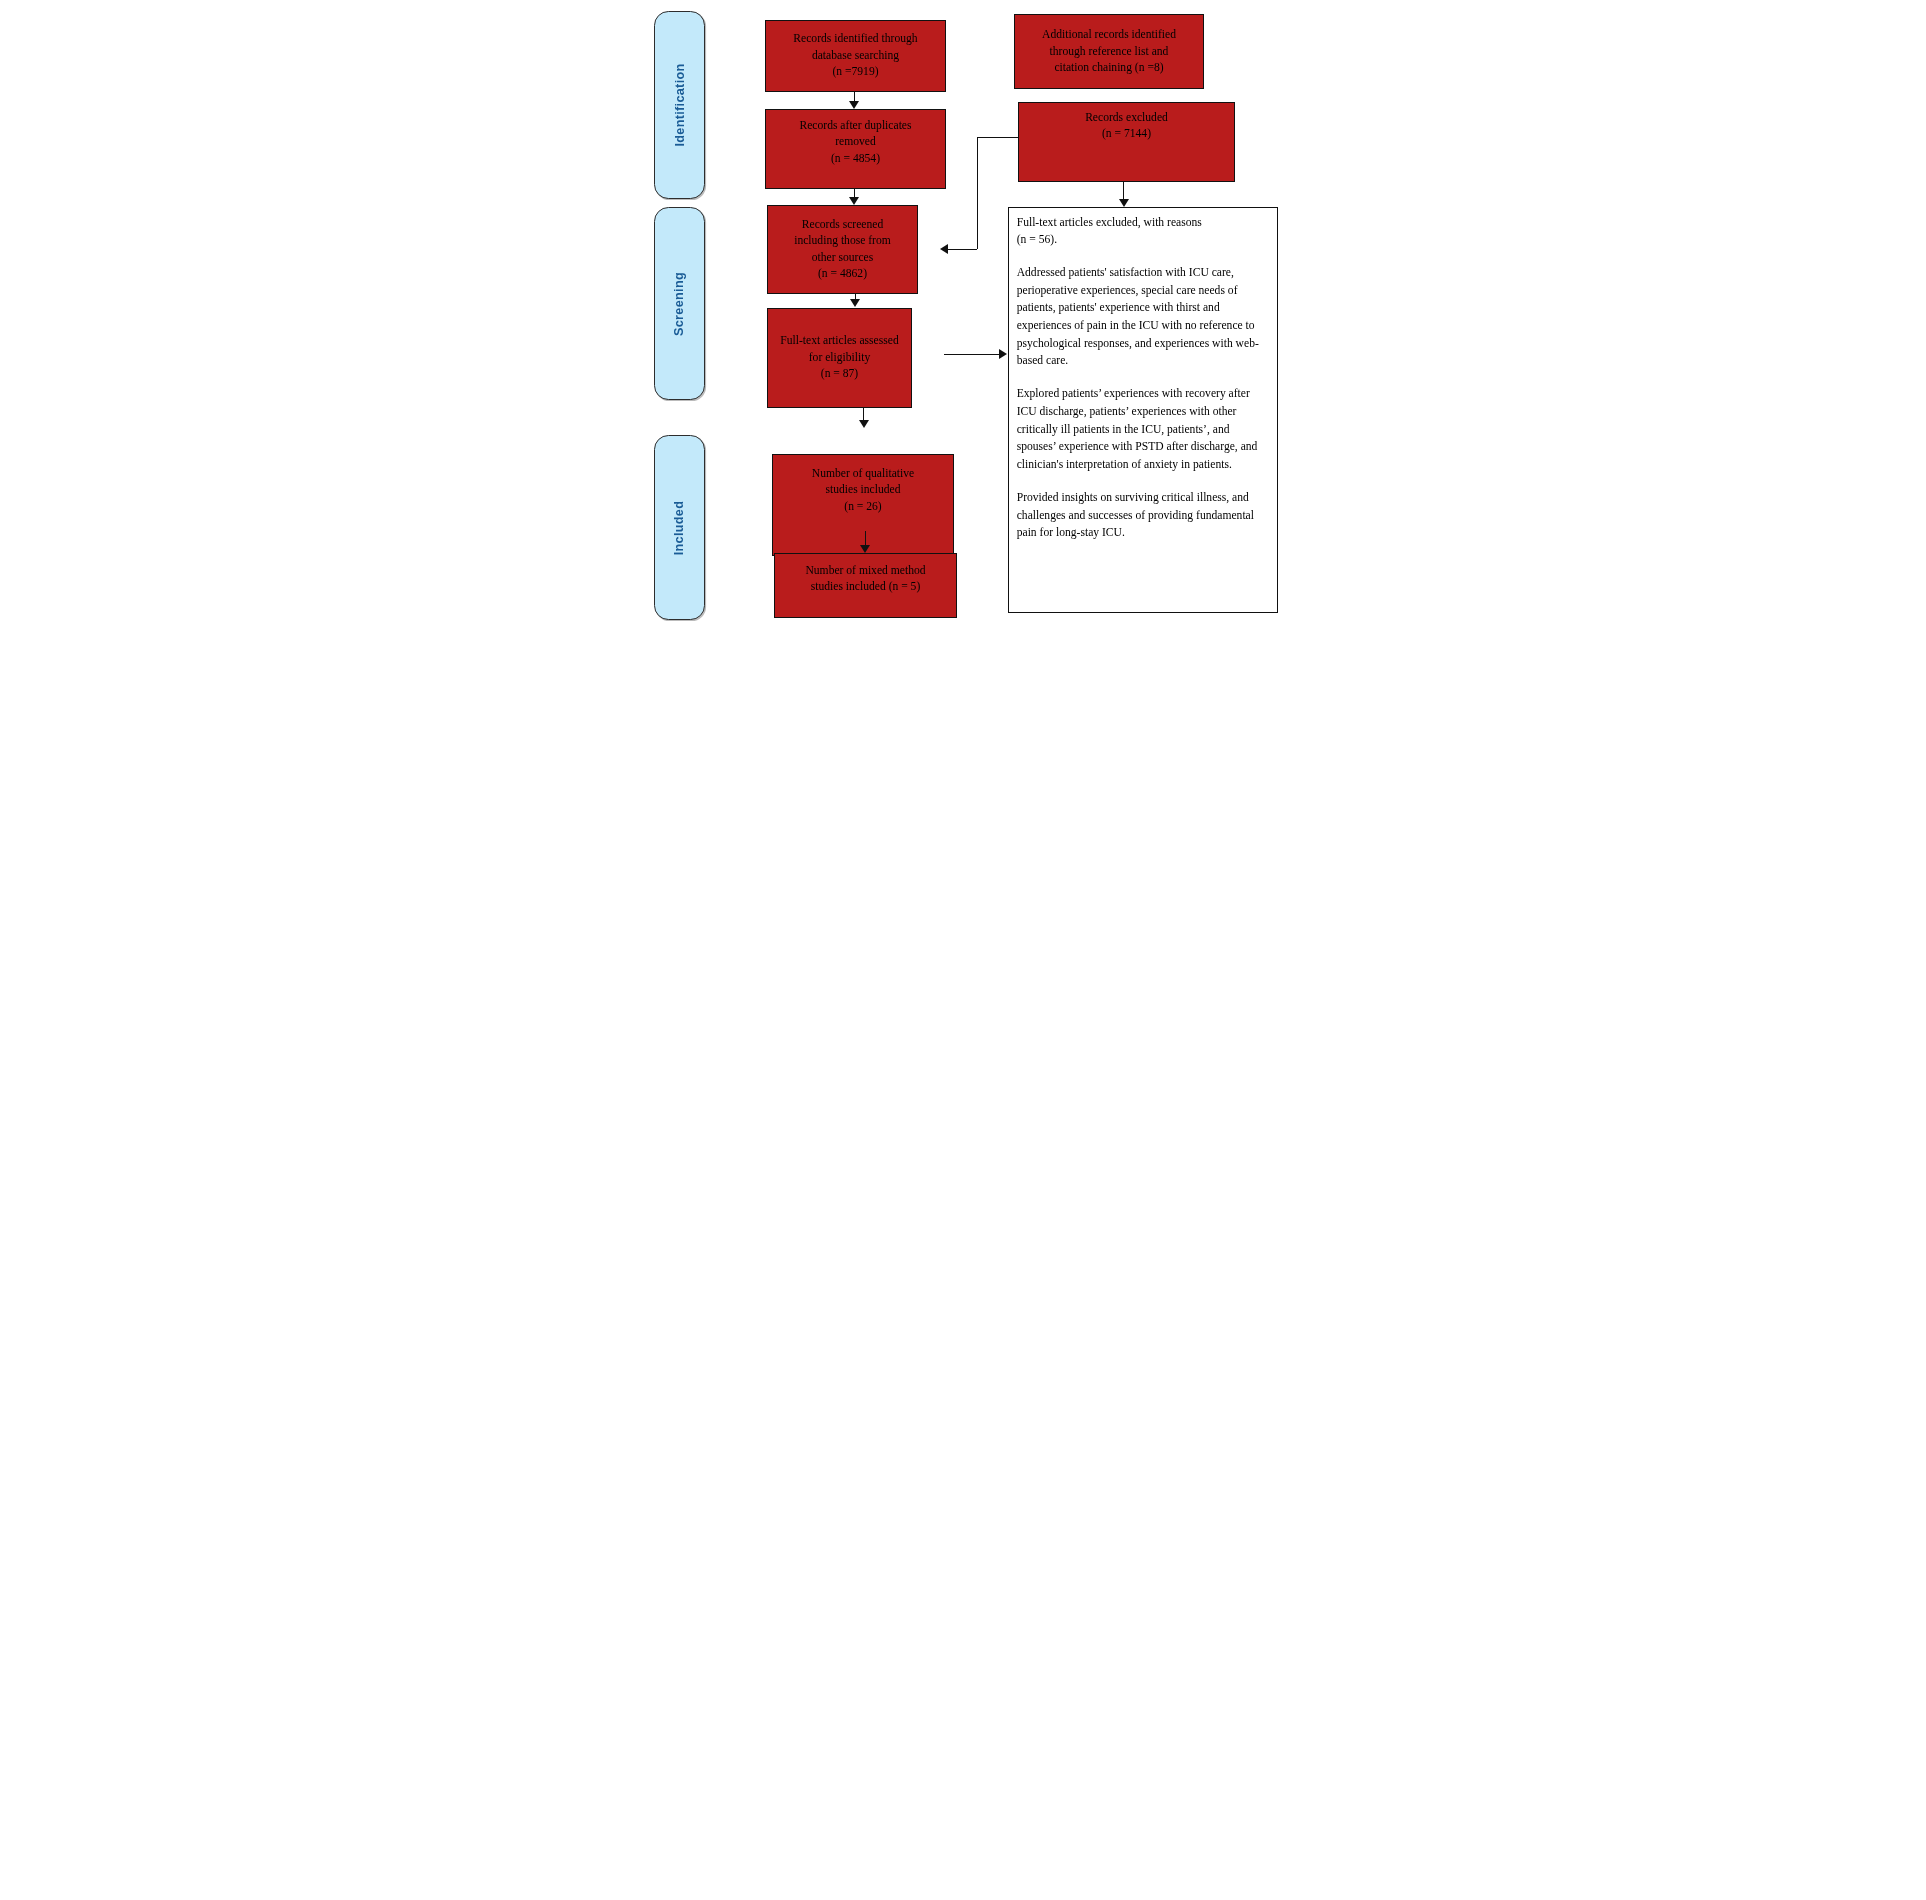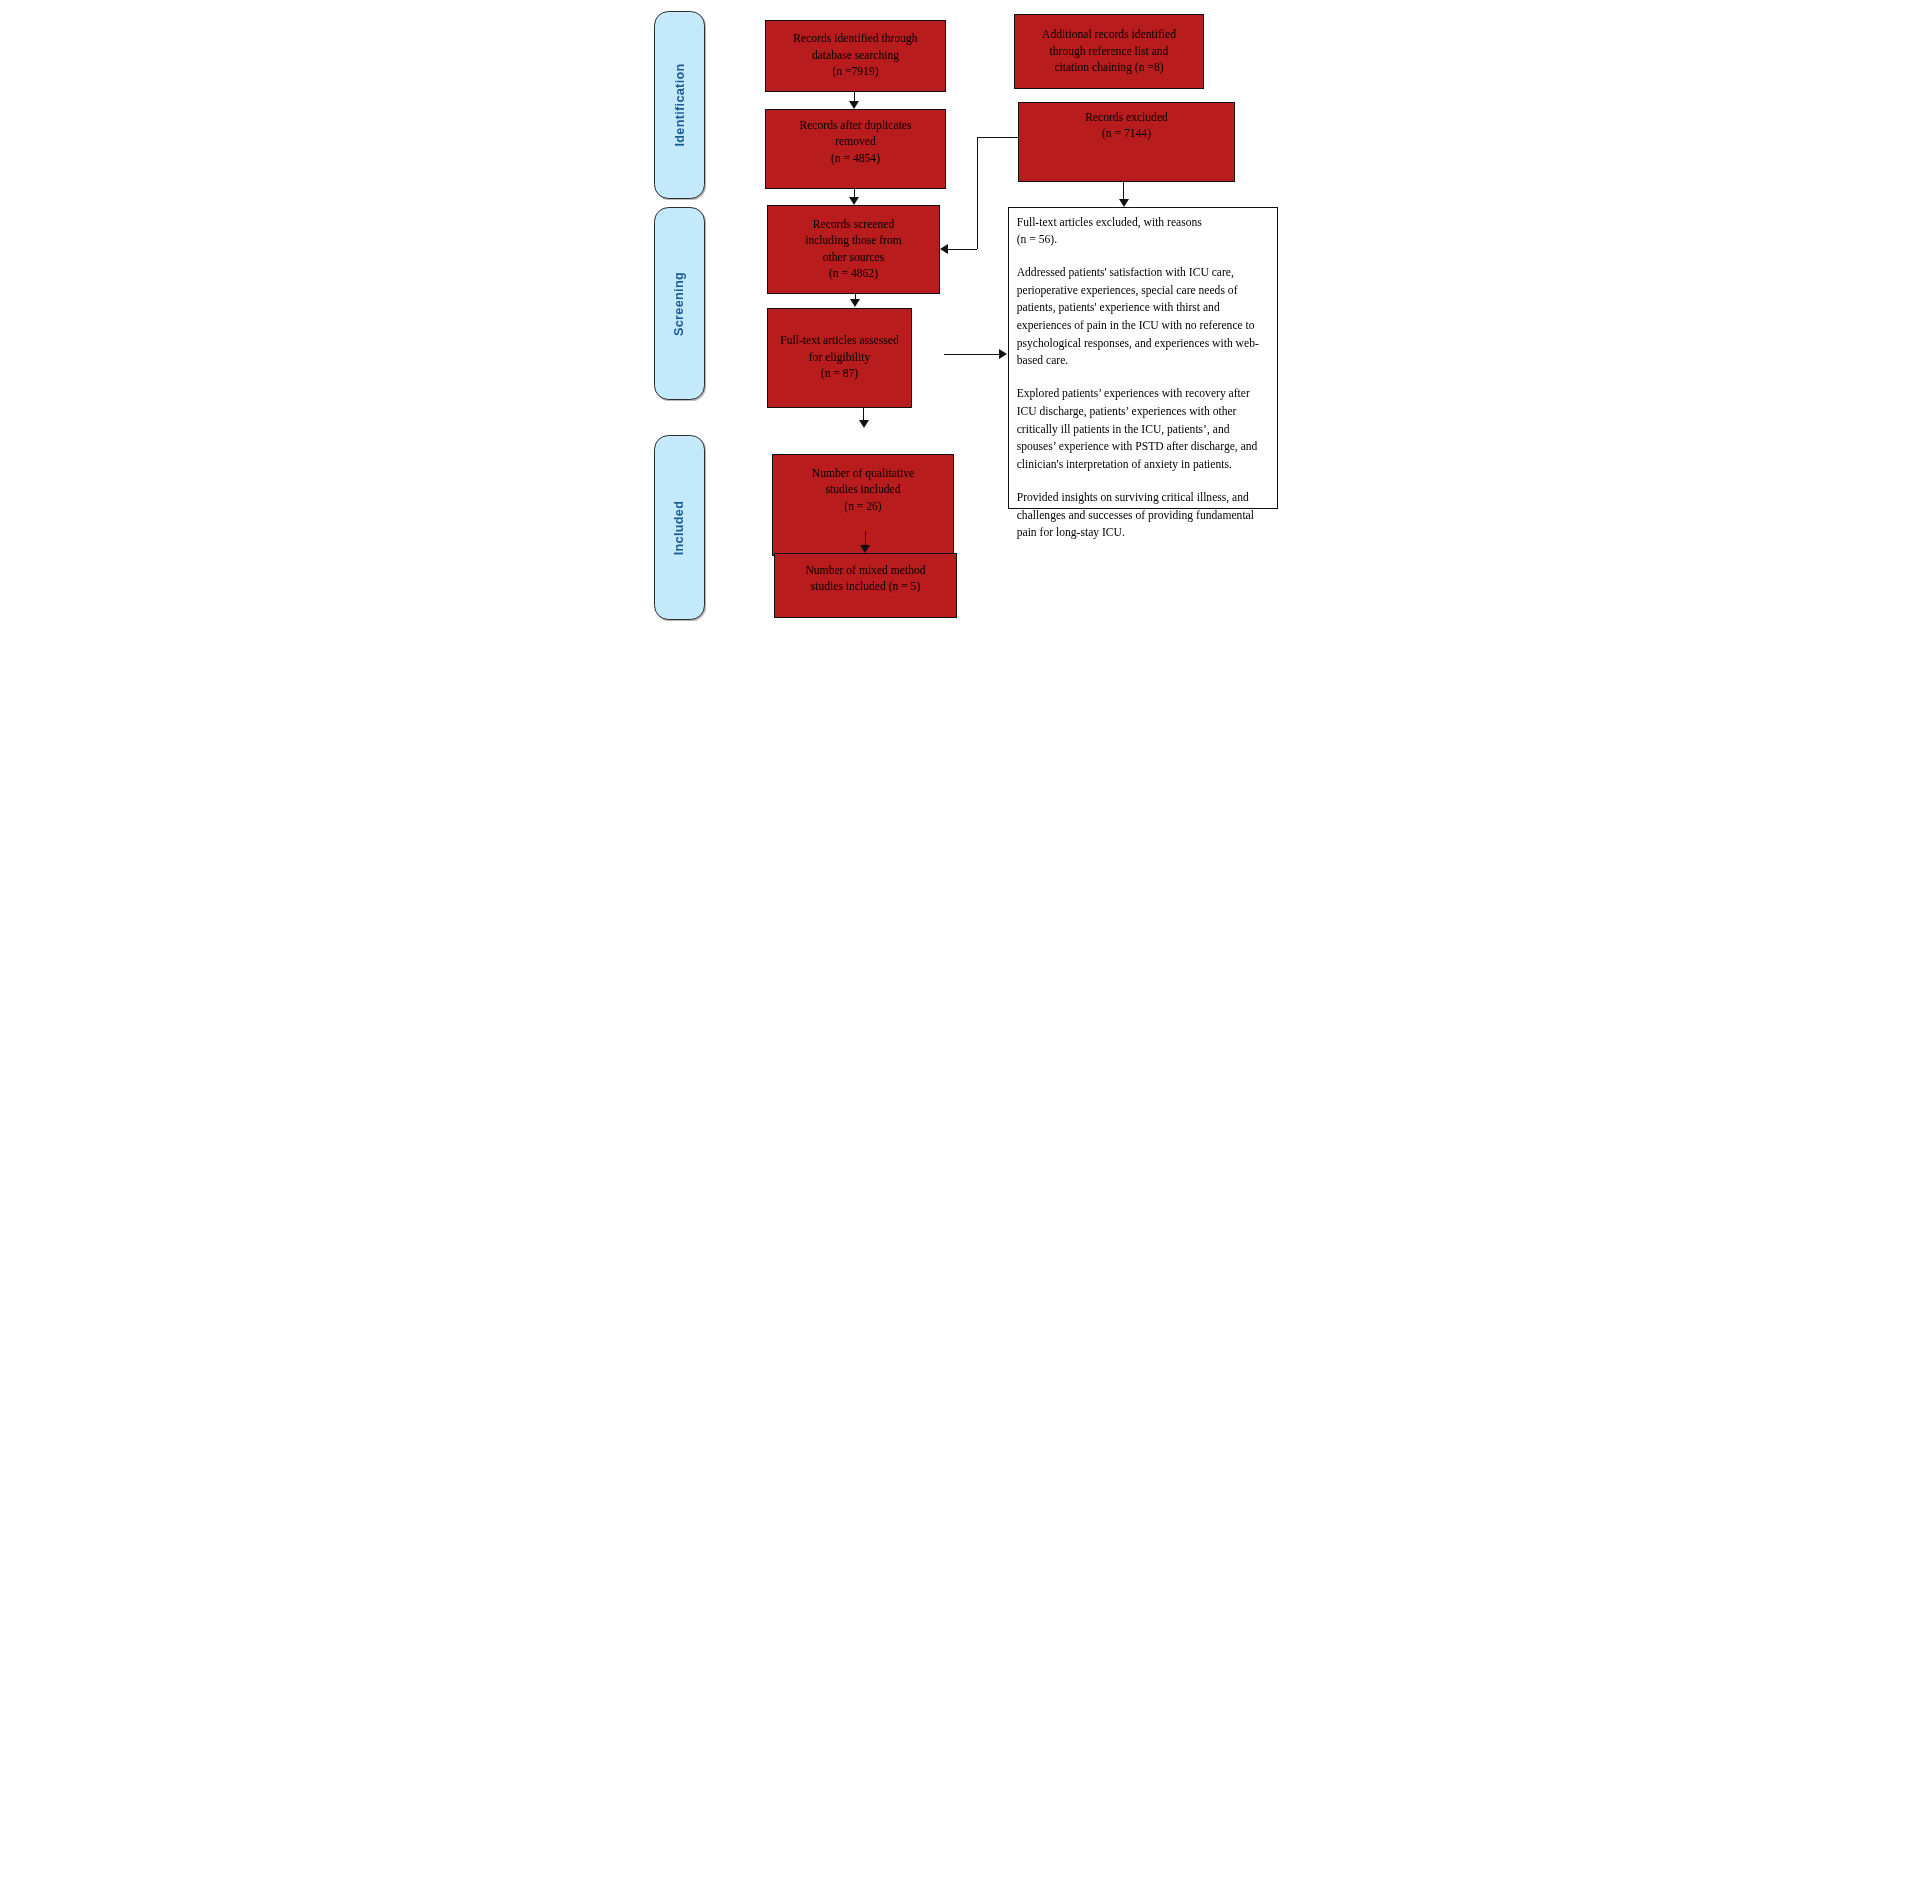--- a/index.html
+++ b/index.html
@@ -48,21 +48,21 @@
   </div>
 
   <div class="fbox" style="left:123px;top:20px;width:181px;height:72px;">Records identified through
 database searching
 (n =7919)</div>
 
   <div class="fbox top" style="left:123px;top:109px;width:181px;height:80px;padding-top:7.7px;">Records after duplicates
 removed
 (n = 4854)</div>
 
-  <div class="fbox" style="left:125px;top:205px;width:173px;height:89px;">Records screened
+  <div class="fbox" style="left:125px;top:205px;width:151px;height:89px;">Records screened
 including those from
 other sources
 (n = 4862)</div>
 
   <div class="fbox" style="left:125px;top:308px;width:145px;height:100px;">Full-text articles assessed
 for eligibility
 (n = 87)</div>
 
   <div class="fbox top" style="left:130px;top:454px;width:182px;height:102px;padding-top:11px;">Number of qualitative
 studies included
@@ -71,21 +71,21 @@
   <div class="fbox top" style="left:132px;top:553px;width:183px;height:65px;padding-top:8.8px;">Number of mixed method
 studies included (n = 5)</div>
 
   <div class="fbox" style="left:372px;top:14.4px;width:190px;height:75px;">Additional records identified
 through reference list and
 citation chaining (n =8)</div>
 
   <div class="fbox top" style="left:376px;top:102px;width:217px;height:80px;padding-top:6.6px;">Records excluded
 (n = 7144)</div>
 
-  <div class="reasons" style="left:366px;top:207px;width:270px;height:302px;">
+  <div class="reasons" style="left:366px;top:207px;width:270px;height:406px;">
     <p>Full-text articles excluded, with reasons
 (n = 56).</p>
     <p>Addressed patients' satisfaction with ICU care, perioperative experiences, special care needs of patients, patients' experience with thirst and experiences of pain in the ICU with no reference to psychological responses, and experiences with web-based care.</p>
     <p>Explored patients’ experiences with recovery after ICU discharge, patients’ experiences with other critically ill patients in the ICU, patients’, and spouses’ experience with PSTD after discharge, and clinician's interpretation of anxiety in patients.</p>
     <p>Provided insights on surviving critical illness, and challenges and successes of providing fundamental pain for long-stay ICU.</p>
   </div>
 
   <div class="stem-v" style="left:212px;top:92px;height:9.4px;"></div>
   <div class="head-down" style="left:207px;top:101px;"></div>
 

